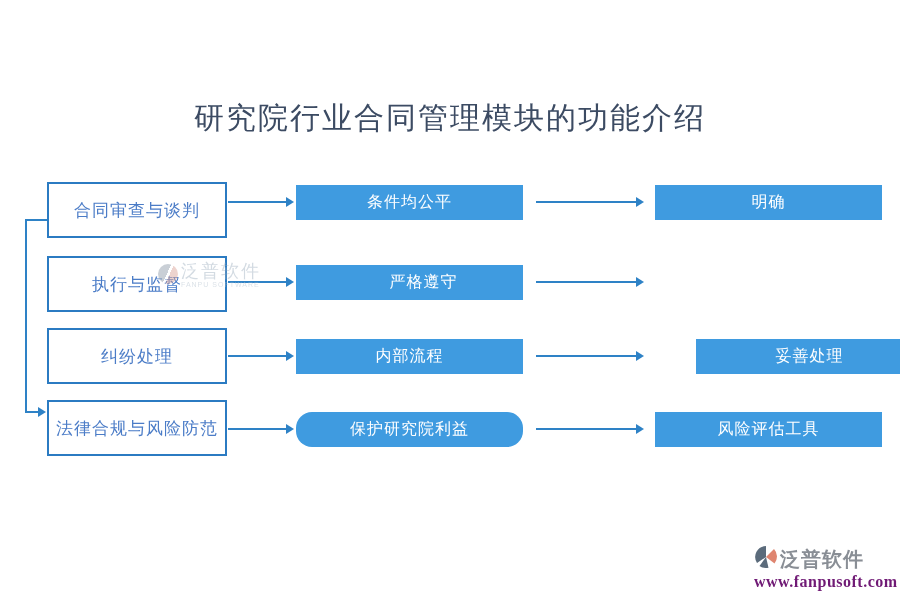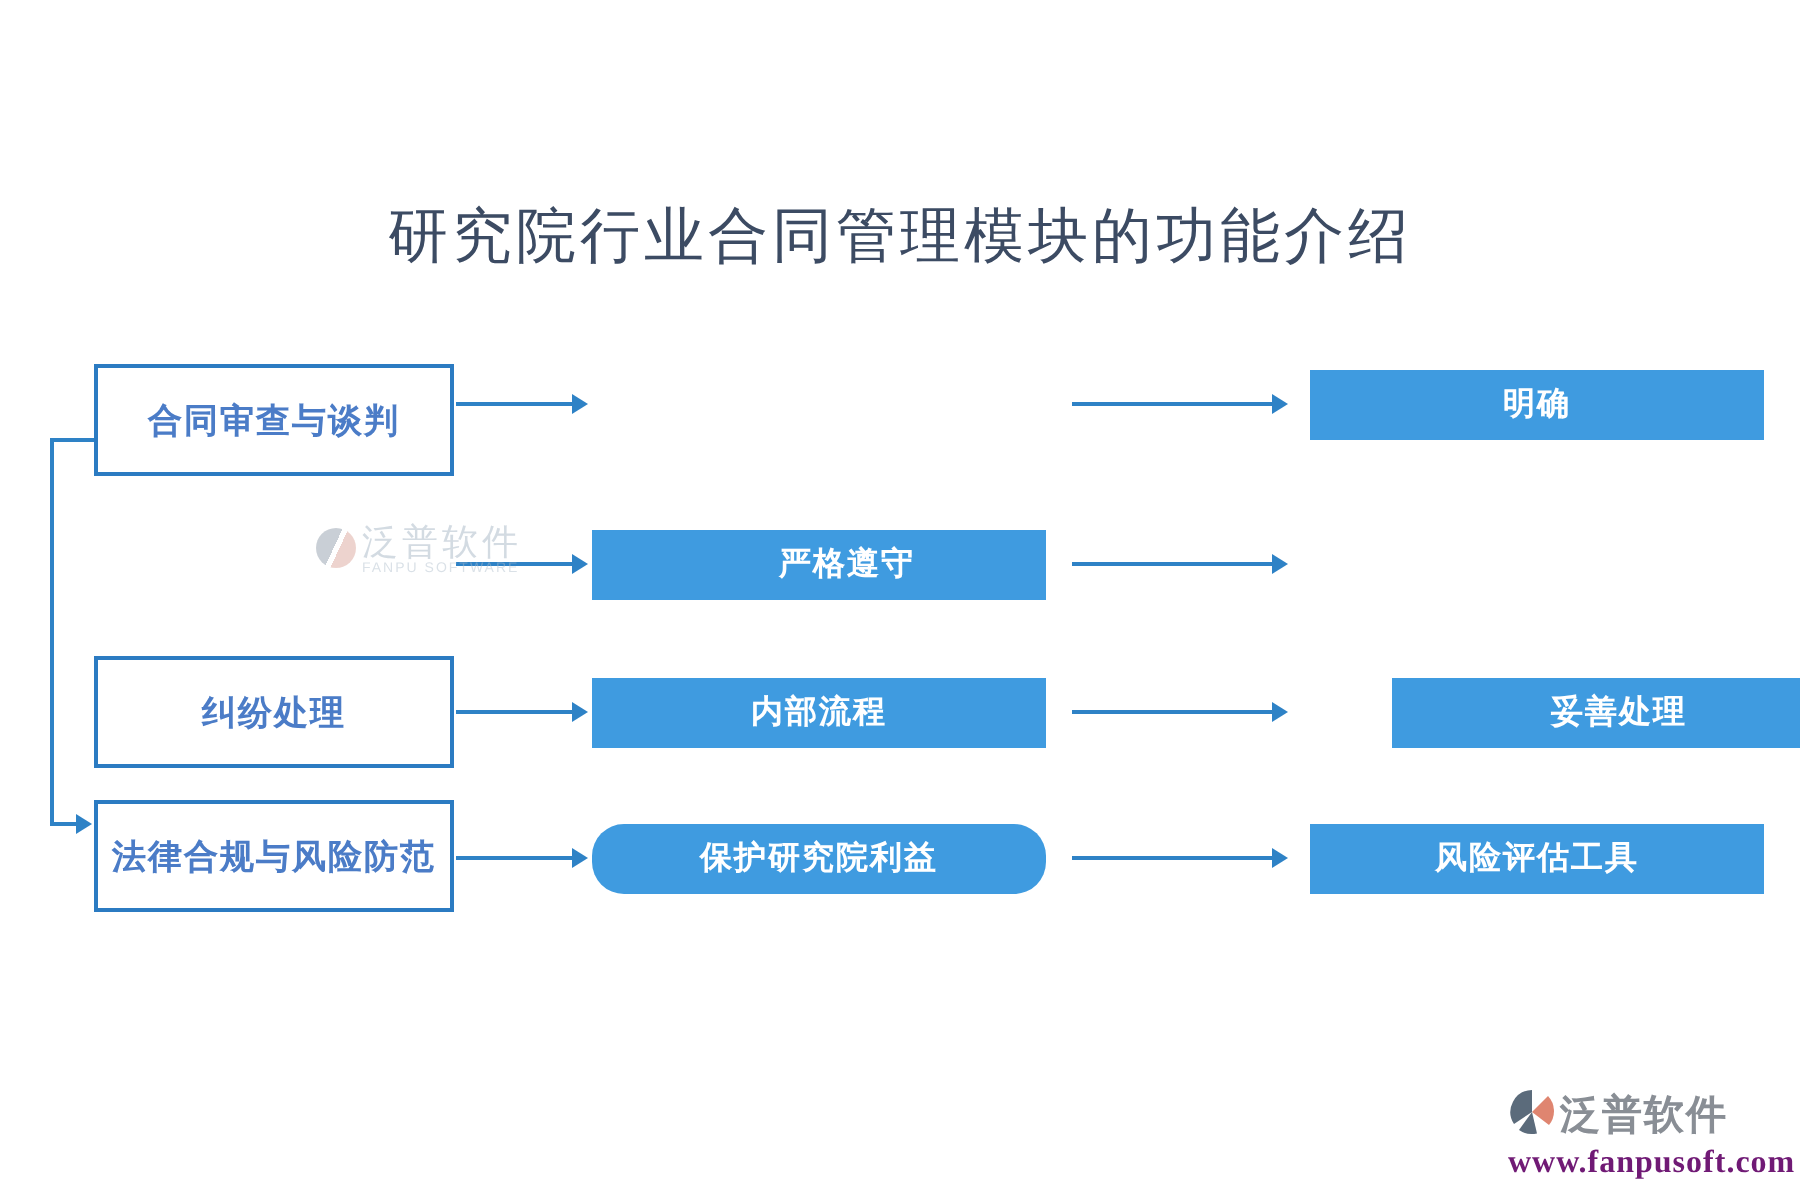--- a/index.html
+++ b/index.html
@@ -8,21 +8,21 @@
     font-family:"Liberation Sans","DejaVu Sans",sans-serif;
   }
   .title{
     position:absolute;left:0;top:98px;width:100%;margin:0;
     text-align:center;font-family:"Liberation Serif","DejaVu Serif",serif;
     font-size:30px;font-weight:400;color:#3C4B63;letter-spacing:2px;
   }
   .box{
     position:absolute;box-sizing:border-box;
     display:flex;align-items:center;justify-content:center;
-    font-size:17px;letter-spacing:1px;font-weight:bold;
+    font-size:17px;letter-spacing:1px;
   }
   .box.left{
     left:47px;width:180px;height:56px;
     background:#ffffff;border:2px solid #2B7BC2;color:#4B7CC7;
   }
   .box.blue{
     width:227px;height:35px;background:#3F9BE0;color:#ffffff;font-size:16px;
   }
   .box.mid{left:296px;}
   .box.rgt{left:655px;}
@@ -66,23 +66,25 @@
   <h1 class="title">研究院行业合同管理模块的功能介绍</h1>
 
   <div>
     <div class="eline" style="left:25px;top:219px;width:22px;height:2px;"></div>
     <div class="eline" style="left:25px;top:219px;width:2px;height:194px;"></div>
     <div class="arrow" style="left:25px;top:411px;width:13px;"></div>
   </div>
 
   <div class="box left" style="top:182px;">合同审查与谈判</div>
   <div class="arrow" style="left:228px;top:201px;width:58px;"></div>
+  <div class="box blue mid" style="top:185px;">条件均公平</div>
   <div class="arrow" style="left:536px;top:201px;width:100px;"></div>
   <div class="box blue rgt" style="top:185px;">明确</div>
 
+  <div class="box left" style="top:256px;">执行与监督</div>
   <div class="arrow" style="left:228px;top:281px;width:58px;"></div>
   <div class="box blue mid" style="top:265px;padding-left:28px;">严格遵守</div>
   <div class="arrow" style="left:536px;top:281px;width:100px;"></div>
 
   <div class="box left" style="top:328px;">纠纷处理</div>
   <div class="arrow" style="left:228px;top:355px;width:58px;"></div>
   <div class="box blue mid" style="top:339px;">内部流程</div>
   <div class="arrow" style="left:536px;top:355px;width:100px;"></div>
   <div class="box blue rgt" style="top:339px;margin-left:41px;">妥善处理</div>
 

